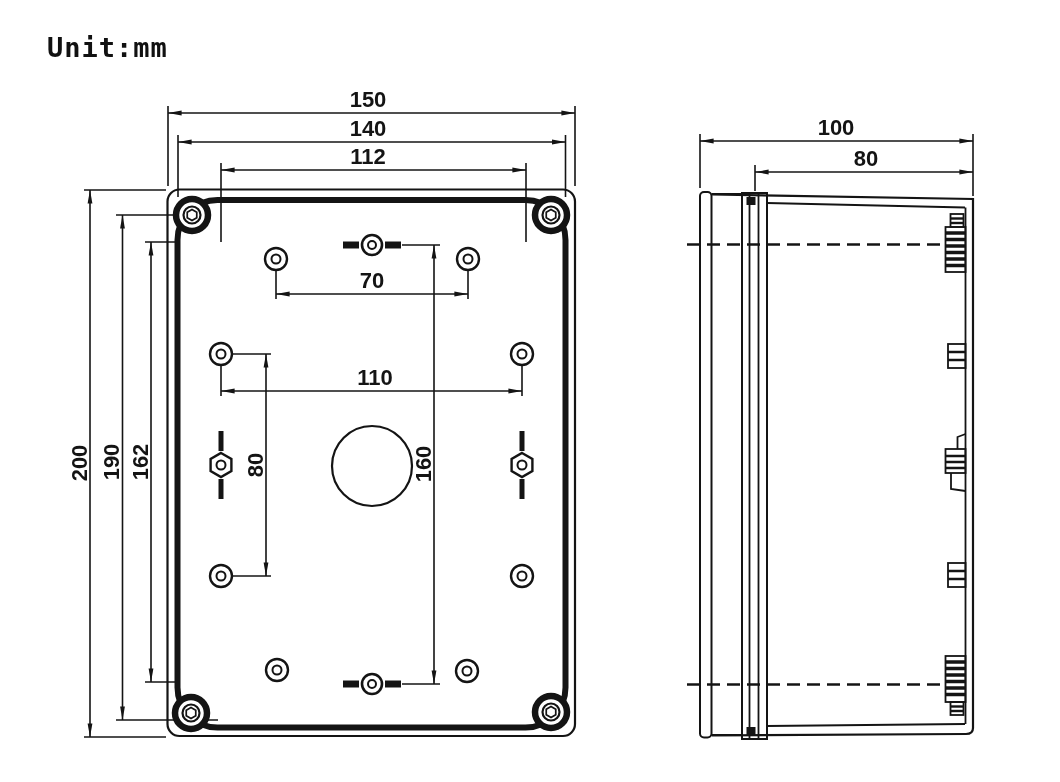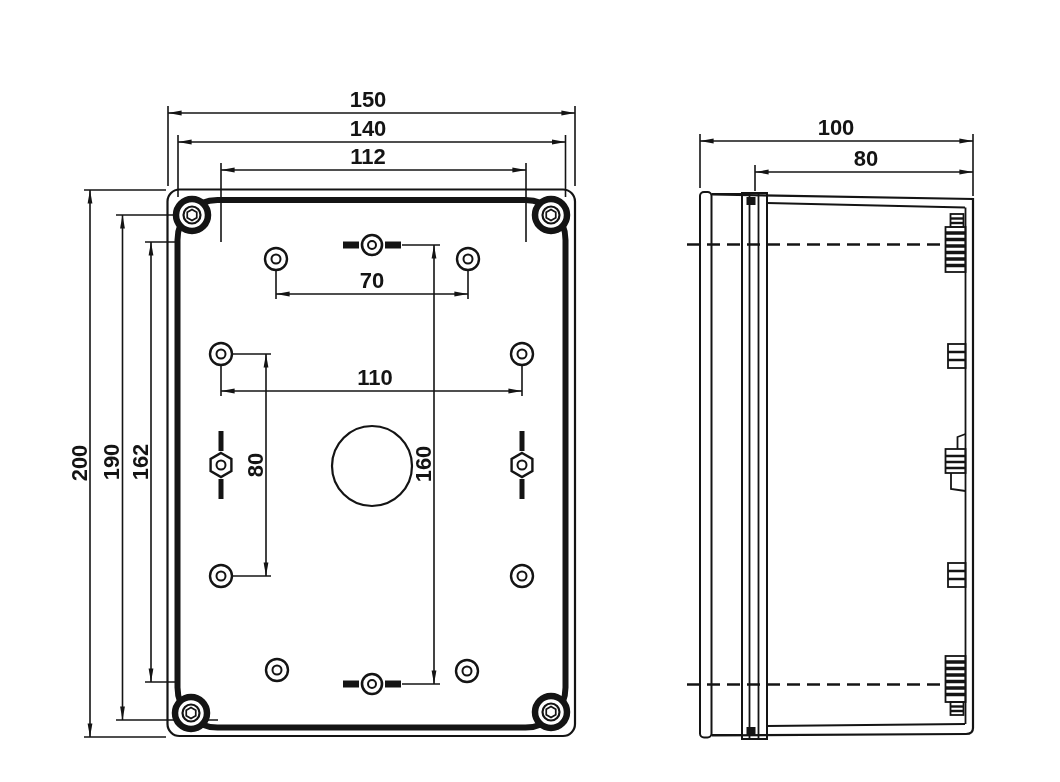--- a/index.html
+++ b/index.html
@@ -18,20 +18,21 @@
   .dimtxt{
     font-family:"Liberation Sans",sans-serif;
     font-size:22px;font-weight:700;fill:#141414;stroke:none;
   }
 </style>
 </head>
 <body>
 
 <div class="stage">
 
+  <div class="unit">Unit:mm</div>
 
   <svg width="1060" height="782" viewBox="0 0 1060 782">
     <defs>
       <marker id="ah" viewBox="0 0 14 6" refX="13.6" refY="3" markerWidth="14" markerHeight="6" markerUnits="userSpaceOnUse" orient="auto-start-reverse">
         <path d="M13.8,3 L0,0.6 L0,5.4 Z" fill="#141414"></path>
       </marker>
 
       <g id="hole-plain">
         <circle r="11" stroke="#141414" stroke-width="2.4" fill="#fff"></circle>
         <circle r="4.5" stroke="#141414" stroke-width="2" fill="#fff"></circle>

